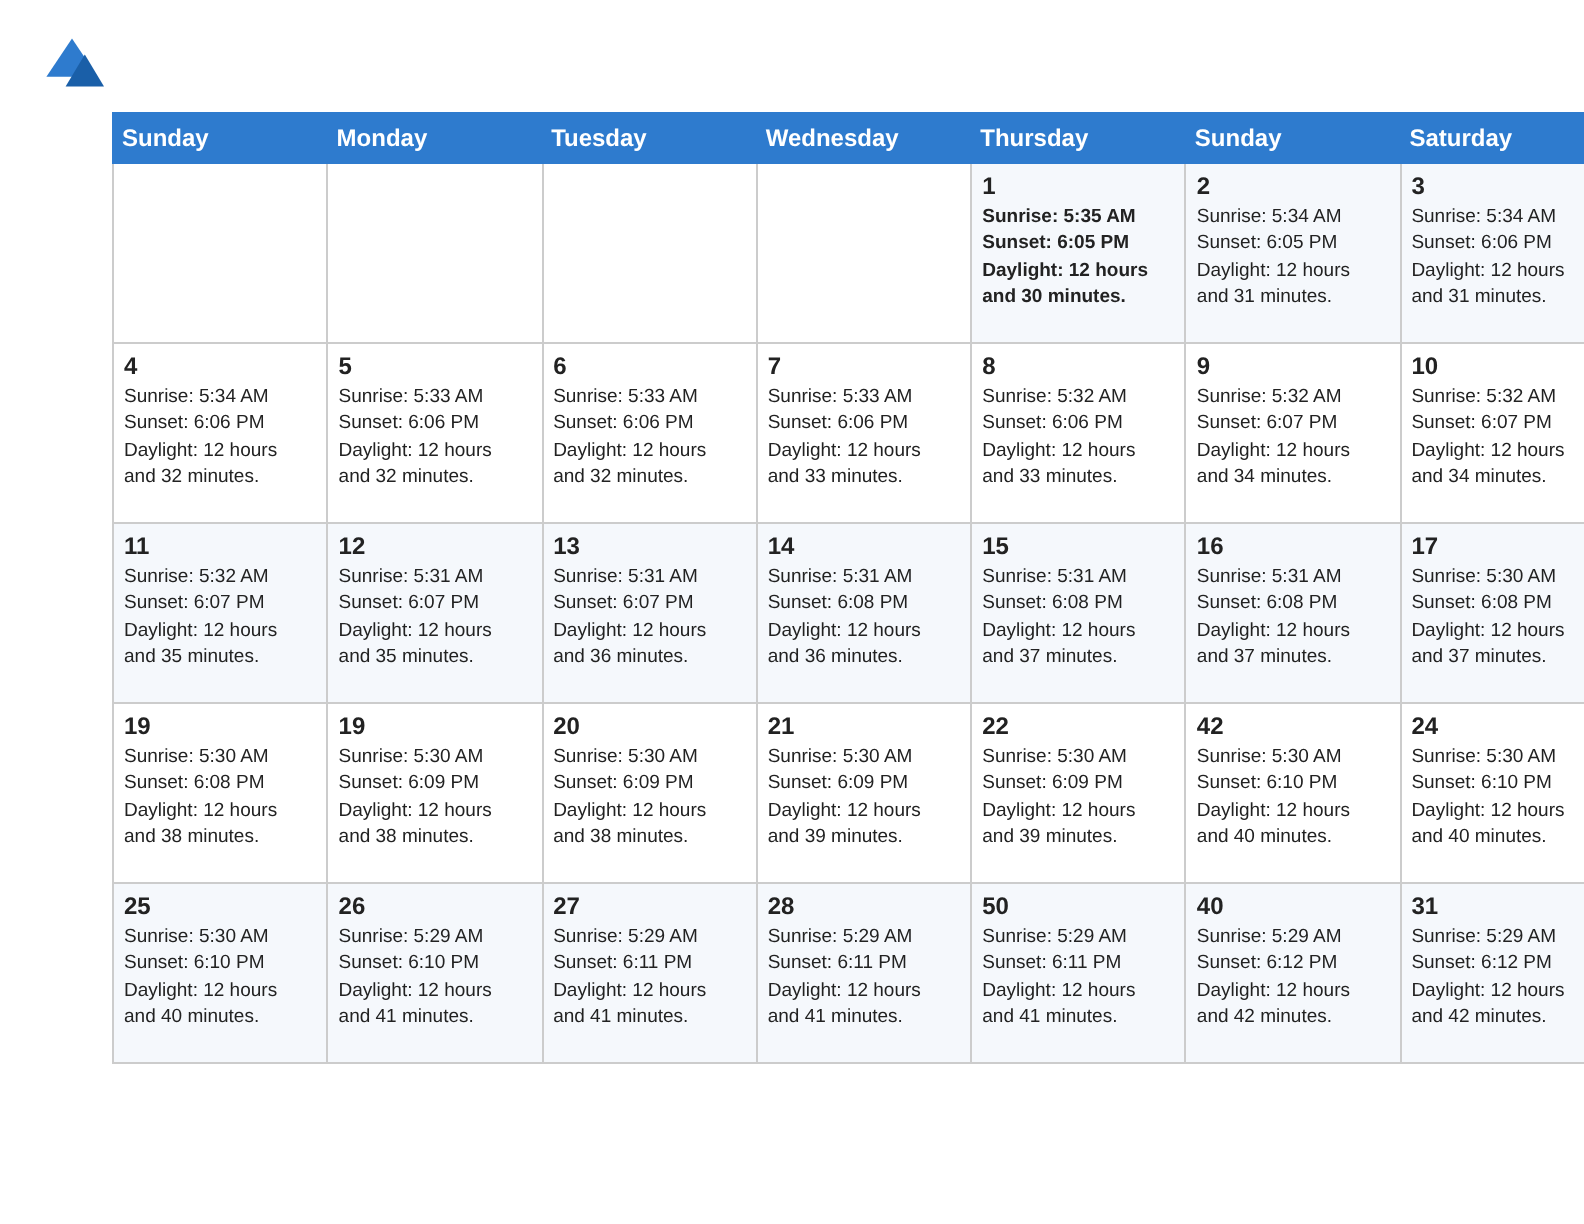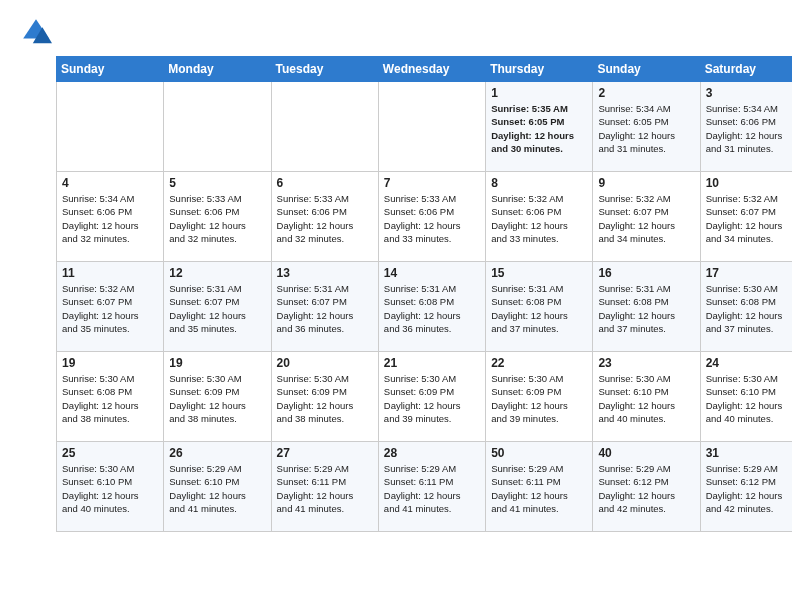--- a/index.html
+++ b/index.html
@@ -283,21 +283,21 @@
 and 39 minutes.</div>
         </td>
         <td>
           <span class="day-number">22</span>
           <div class="cell-text" style="white-space: pre-line;">Sunrise: 5:30 AM
 Sunset: 6:09 PM
 Daylight: 12 hours
 and 39 minutes.</div>
         </td>
         <td>
-          <span class="day-number">23</span>
+          <span class="day-number">42</span>
           <div class="cell-text" style="white-space: pre-line;">Sunrise: 5:30 AM
 Sunset: 6:10 PM
 Daylight: 12 hours
 and 40 minutes.</div>
         </td>
         <td>
           <span class="day-number">24</span>
           <div class="cell-text" style="white-space: pre-line;">Sunrise: 5:30 AM
 Sunset: 6:10 PM
 Daylight: 12 hours

